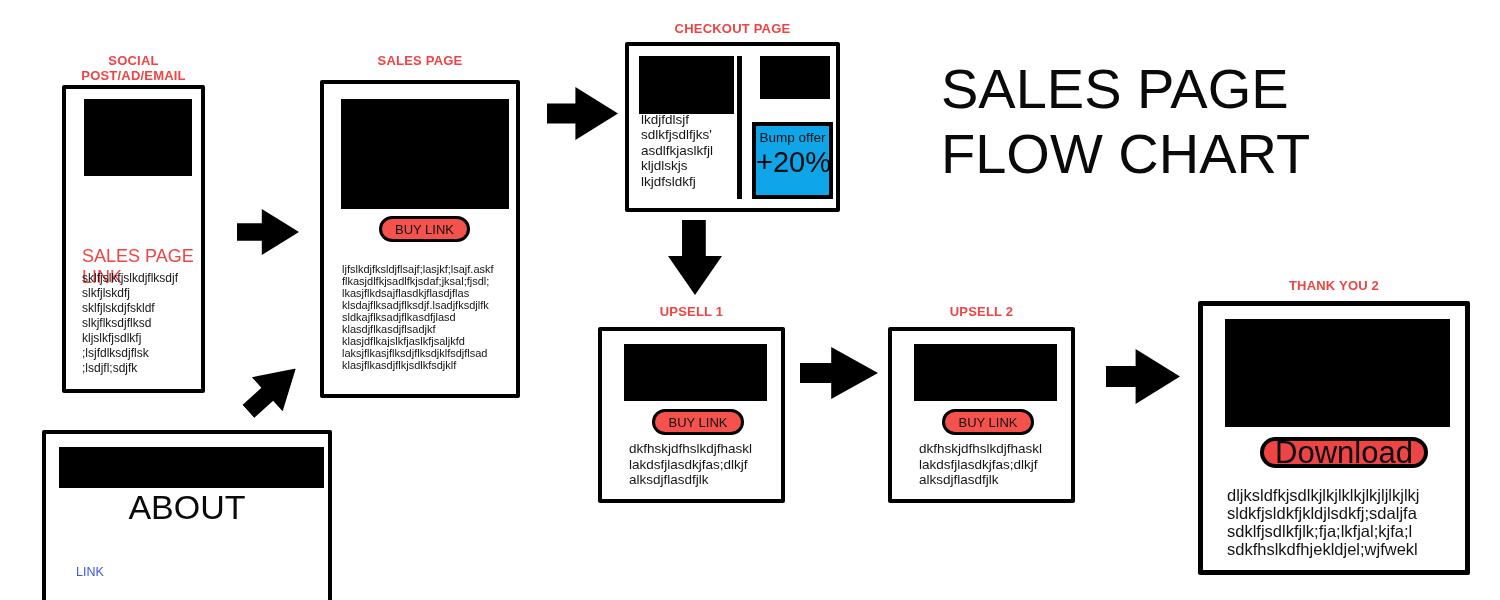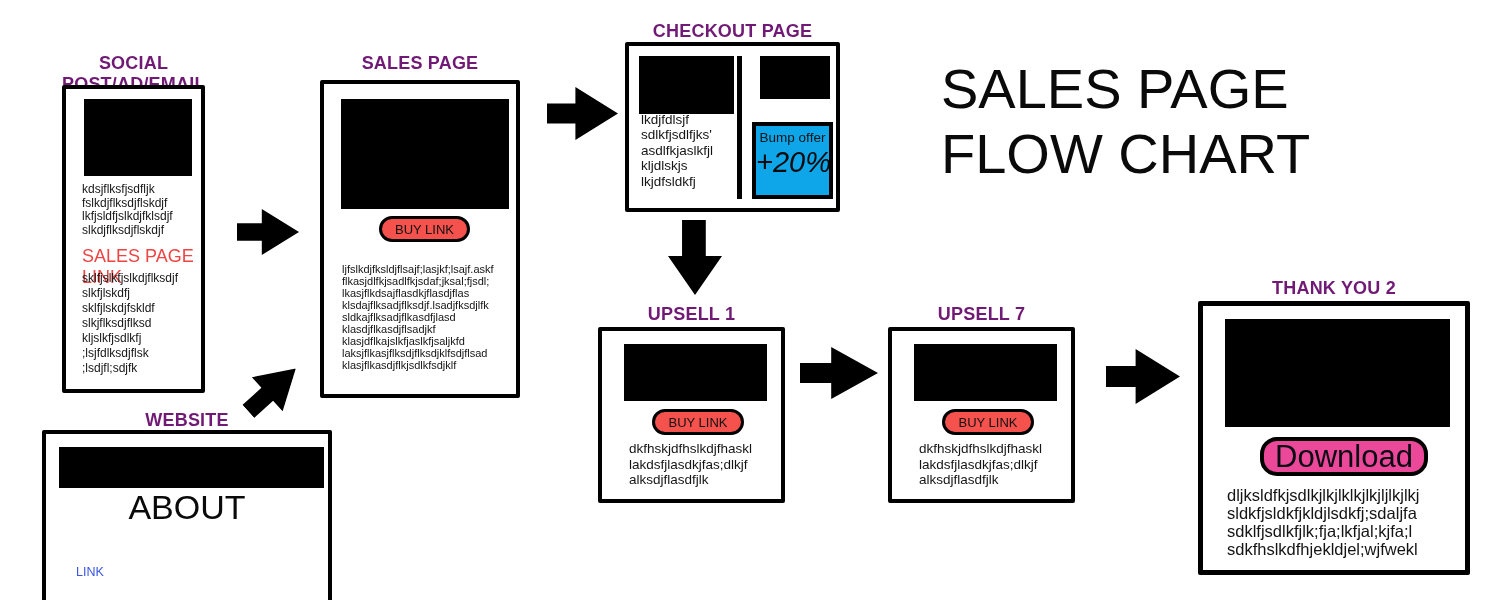--- a/index.html
+++ b/index.html
@@ -6,21 +6,21 @@
   .canvas{
     position:relative;width:1500px;height:600px;background:#ffffff;overflow:hidden;
     font-family:"Liberation Sans","DejaVu Sans",sans-serif;color:#000;
   }
   .ml{white-space:pre-line;}
   .big-title{
     position:absolute;left:941px;top:56px;width:420px;
     font-size:56px;line-height:65px;font-weight:400;letter-spacing:0px;color:#0a0a0a;
   }
   .card-label{
-    position:absolute;font-size:18px;font-weight:700;text-align:center;color:#701a75;
+    position:absolute;font-size:13px;font-weight:700;text-align:center;color:#ef4444;
     letter-spacing:0.2px;
   }
   .card{
     position:absolute;background:#fff;border:4px solid #000;border-radius:2px;box-sizing:border-box;
   }
   .img-ph{position:absolute;background:#000;}
   .txt{position:absolute;color:#141414;}
   .link{font-weight:400;}
   .btn{
     position:absolute;box-sizing:border-box;border:3.5px solid #000;
@@ -47,24 +47,20 @@
 <body>
 
 <div class="canvas">
 
   <div class="big-title ml">SALES PAGE
 FLOW CHART</div>
 
   <div class="card-label" style="left:62px;top:53px;width:143px;">SOCIAL POST/AD/EMAIL</div>
   <div class="card" style="left:62px;top:85px;width:143px;height:308px;">
     <div class="img-ph" style="left:18px;top:10px;width:108px;height:77px;"></div>
-    <div class="txt ml" style="left:16px;top:94px;font-size:12px;line-height:13.6px;">kdsjflksfjsdfljk
-fslkdjflksdjflskdjf
-lkfjsldfjslkdjfklsdjf
-slkdjflksdjflskdjf</div>
     <div class="txt link" style="left:16px;top:157px;font-size:18px;color:#ef4444;">SALES PAGE LINK</div>
     <div class="txt ml" style="left:16px;top:182px;font-size:12px;line-height:15px;">sklfjslkfjslkdjflksdjf
 slkfjlskdfj
 sklfjlskdjfskldf
 slkjflksdjflksd
 kljslkfjsdlkfj
 ;lsjfdlksdjflsk
 ;lsdjfl;sdjfk</div>
   </div>
 
@@ -92,59 +88,58 @@
     <div class="img-ph" style="left:10px;top:10px;width:95px;height:58px;"></div>
     <div class="txt ml" style="left:12px;top:66px;font-size:13.5px;line-height:15.4px;">lkdjfdlsjf
 sdlkfjsdlfjks'
 asdlfkjaslkfjl
 kljdlskjs
 lkjdfsldkfj</div>
     <div class="divider-v" style="left:108px;top:10px;width:5px;height:143px;"></div>
     <div class="img-ph" style="left:131px;top:10px;width:70px;height:43px;"></div>
     <div class="bump" style="left:123px;top:76px;width:81px;height:77px;background:#0ea5e9;">
       <div style="margin-top:4px;font-size:13.5px;color:#141414;">Bump offer</div>
-      <div style="margin-top:1px;font-size:29px;color:#0a0a0a;font-style:italic;">+20%</div>
+      <div style="margin-top:1px;font-size:29px;color:#0a0a0a;">+20%</div>
     </div>
   </div>
 
   <div class="arrow-down" style="left:668px;top:220px;width:54px;height:75px;"></div>
 
   <div class="card-label" style="left:598px;top:304px;width:187px;">UPSELL 1</div>
   <div class="card" style="left:598px;top:327px;width:187px;height:176px;">
     <div class="img-ph" style="left:22px;top:13px;width:143px;height:57px;"></div>
     <div class="btn" style="left:50px;top:78px;width:92px;height:26px;border-radius:13px;background:#f5524d;font-size:13px;">BUY LINK</div>
     <div class="txt ml" style="left:27px;top:110px;font-size:13.5px;line-height:15.6px;">dkfhskjdfhslkdjfhaskl
 lakdsfjlasdkjfas;dlkjf
 alksdjflasdfjlk</div>
   </div>
 
   <div class="arrow-right" style="left:800px;top:347px;width:78px;height:52px;"></div>
 
-  <div class="card-label" style="left:888px;top:304px;width:187px;">UPSELL 7</div>
+  <div class="card-label" style="left:888px;top:304px;width:187px;">UPSELL 2</div>
   <div class="card" style="left:888px;top:327px;width:187px;height:176px;">
     <div class="img-ph" style="left:22px;top:13px;width:143px;height:57px;"></div>
     <div class="btn" style="left:50px;top:78px;width:92px;height:26px;border-radius:13px;background:#f5524d;font-size:13px;">BUY LINK</div>
     <div class="txt ml" style="left:27px;top:110px;font-size:13.5px;line-height:15.6px;">dkfhskjdfhslkdjfhaskl
 lakdsfjlasdkjfas;dlkjf
 alksdjflasdfjlk</div>
   </div>
 
   <div class="arrow-right" style="left:1106px;top:349px;width:74px;height:55px;"></div>
 
   <div class="card-label" style="left:1198px;top:278px;width:272px;">THANK YOU 2</div>
   <div class="card" style="left:1198px;top:301px;width:272px;height:274px;border-width:5px;">
     <div class="img-ph" style="left:22px;top:13px;width:225px;height:108px;"></div>
-    <div class="btn" style="left:57px;top:131px;width:168px;height:39px;border-radius:17px;border-width:4px;background:#ec4899;font-size:31px;color:#0a0a14;">Download</div>
+    <div class="btn" style="left:57px;top:131px;width:168px;height:31px;border-radius:17px;border-width:4px;background:#ef4444;font-size:31px;color:#0a0a14;">Download</div>
     <div class="txt ml" style="left:24px;top:180px;font-size:16.5px;line-height:18px;">dljksldfkjsdlkjlkjlklkjlkjljlkjlkj
 sldkfjsldkfjkldjlsdkfj;sdaljfa
 sdklfjsdlkfjlk;fja;lkfjal;kjfa;l
 sdkfhslkdfhjekldjel;wjfwekl</div>
   </div>
 
-  <div class="card-label" style="left:42px;top:410px;width:290px;">WEBSITE</div>
   <div class="card" style="left:42px;top:430px;width:290px;height:184px;">
     <div class="img-ph" style="left:13px;top:13px;width:265px;height:41px;"></div>
     <div class="txt" style="left:0;top:54px;width:282px;text-align:center;font-size:34px;color:#0a0a0a;">ABOUT</div>
     <div class="txt link" style="left:30px;top:131px;font-size:12.5px;color:#3a55e0;">LINK</div>
   </div>
 
   <div class="arrow-right" style="left:240px;top:367px;width:64px;height:46px;transform:rotate(-42deg);"></div>
 
 </div>
 

